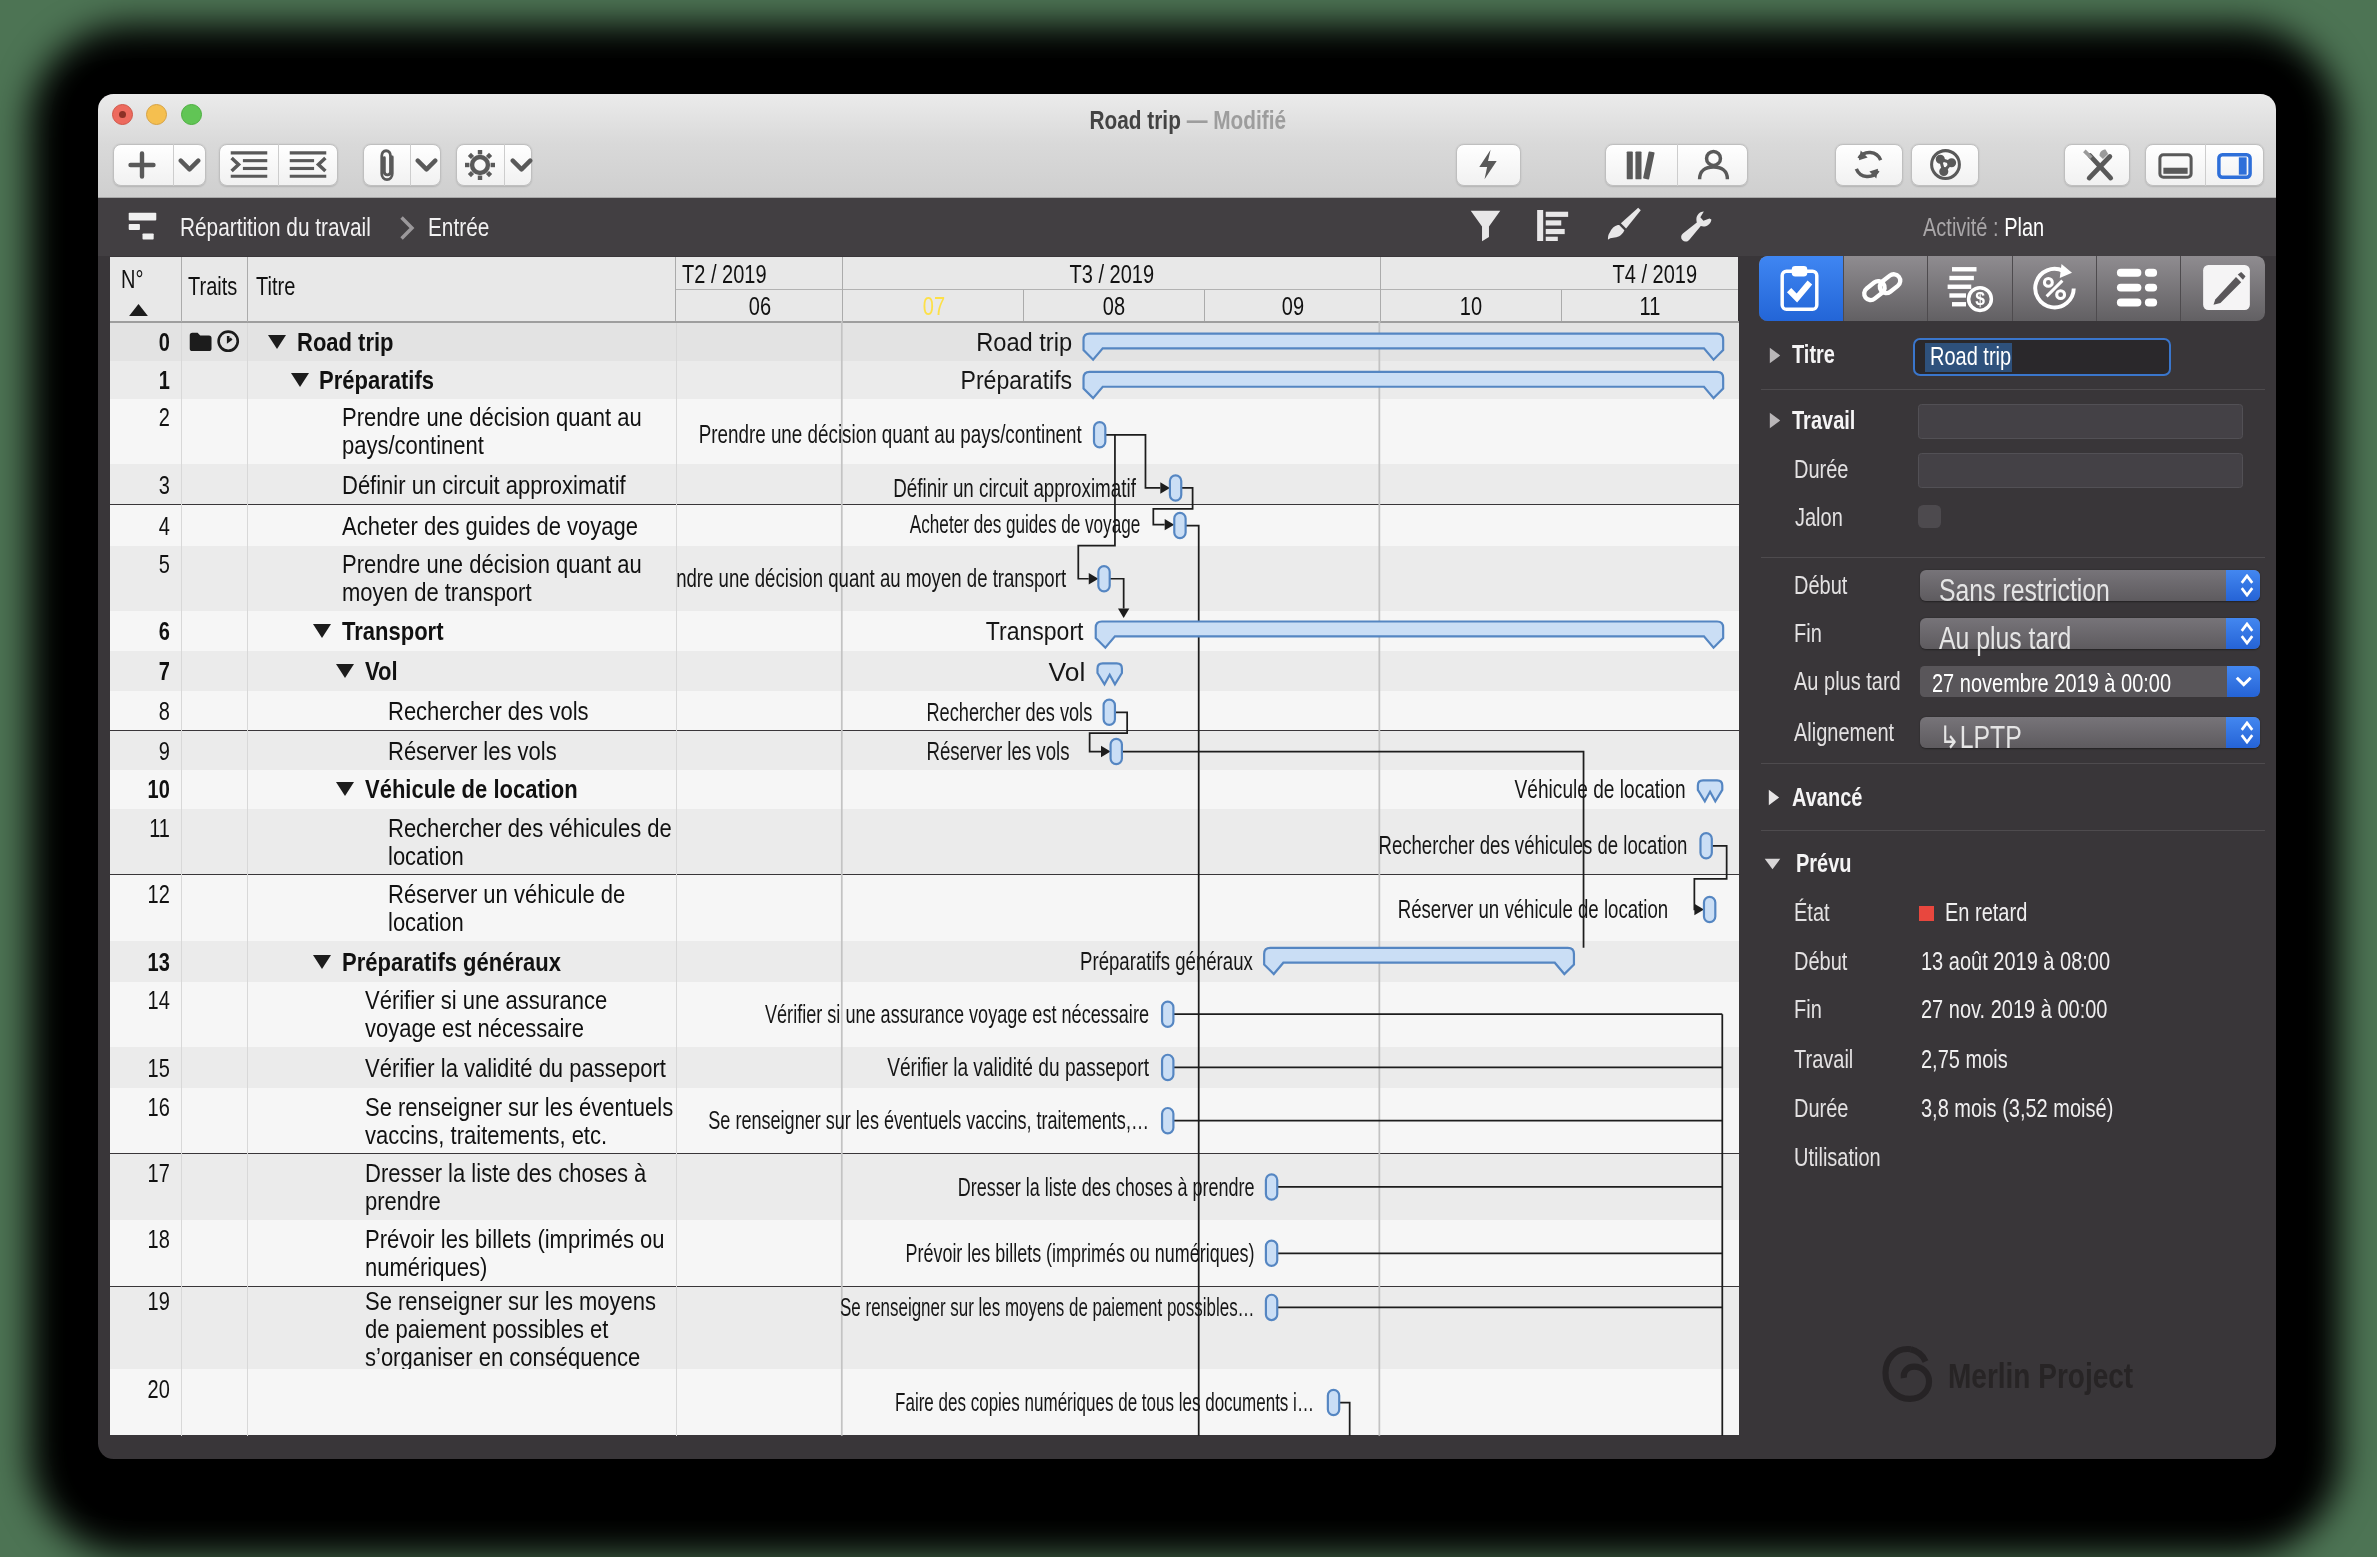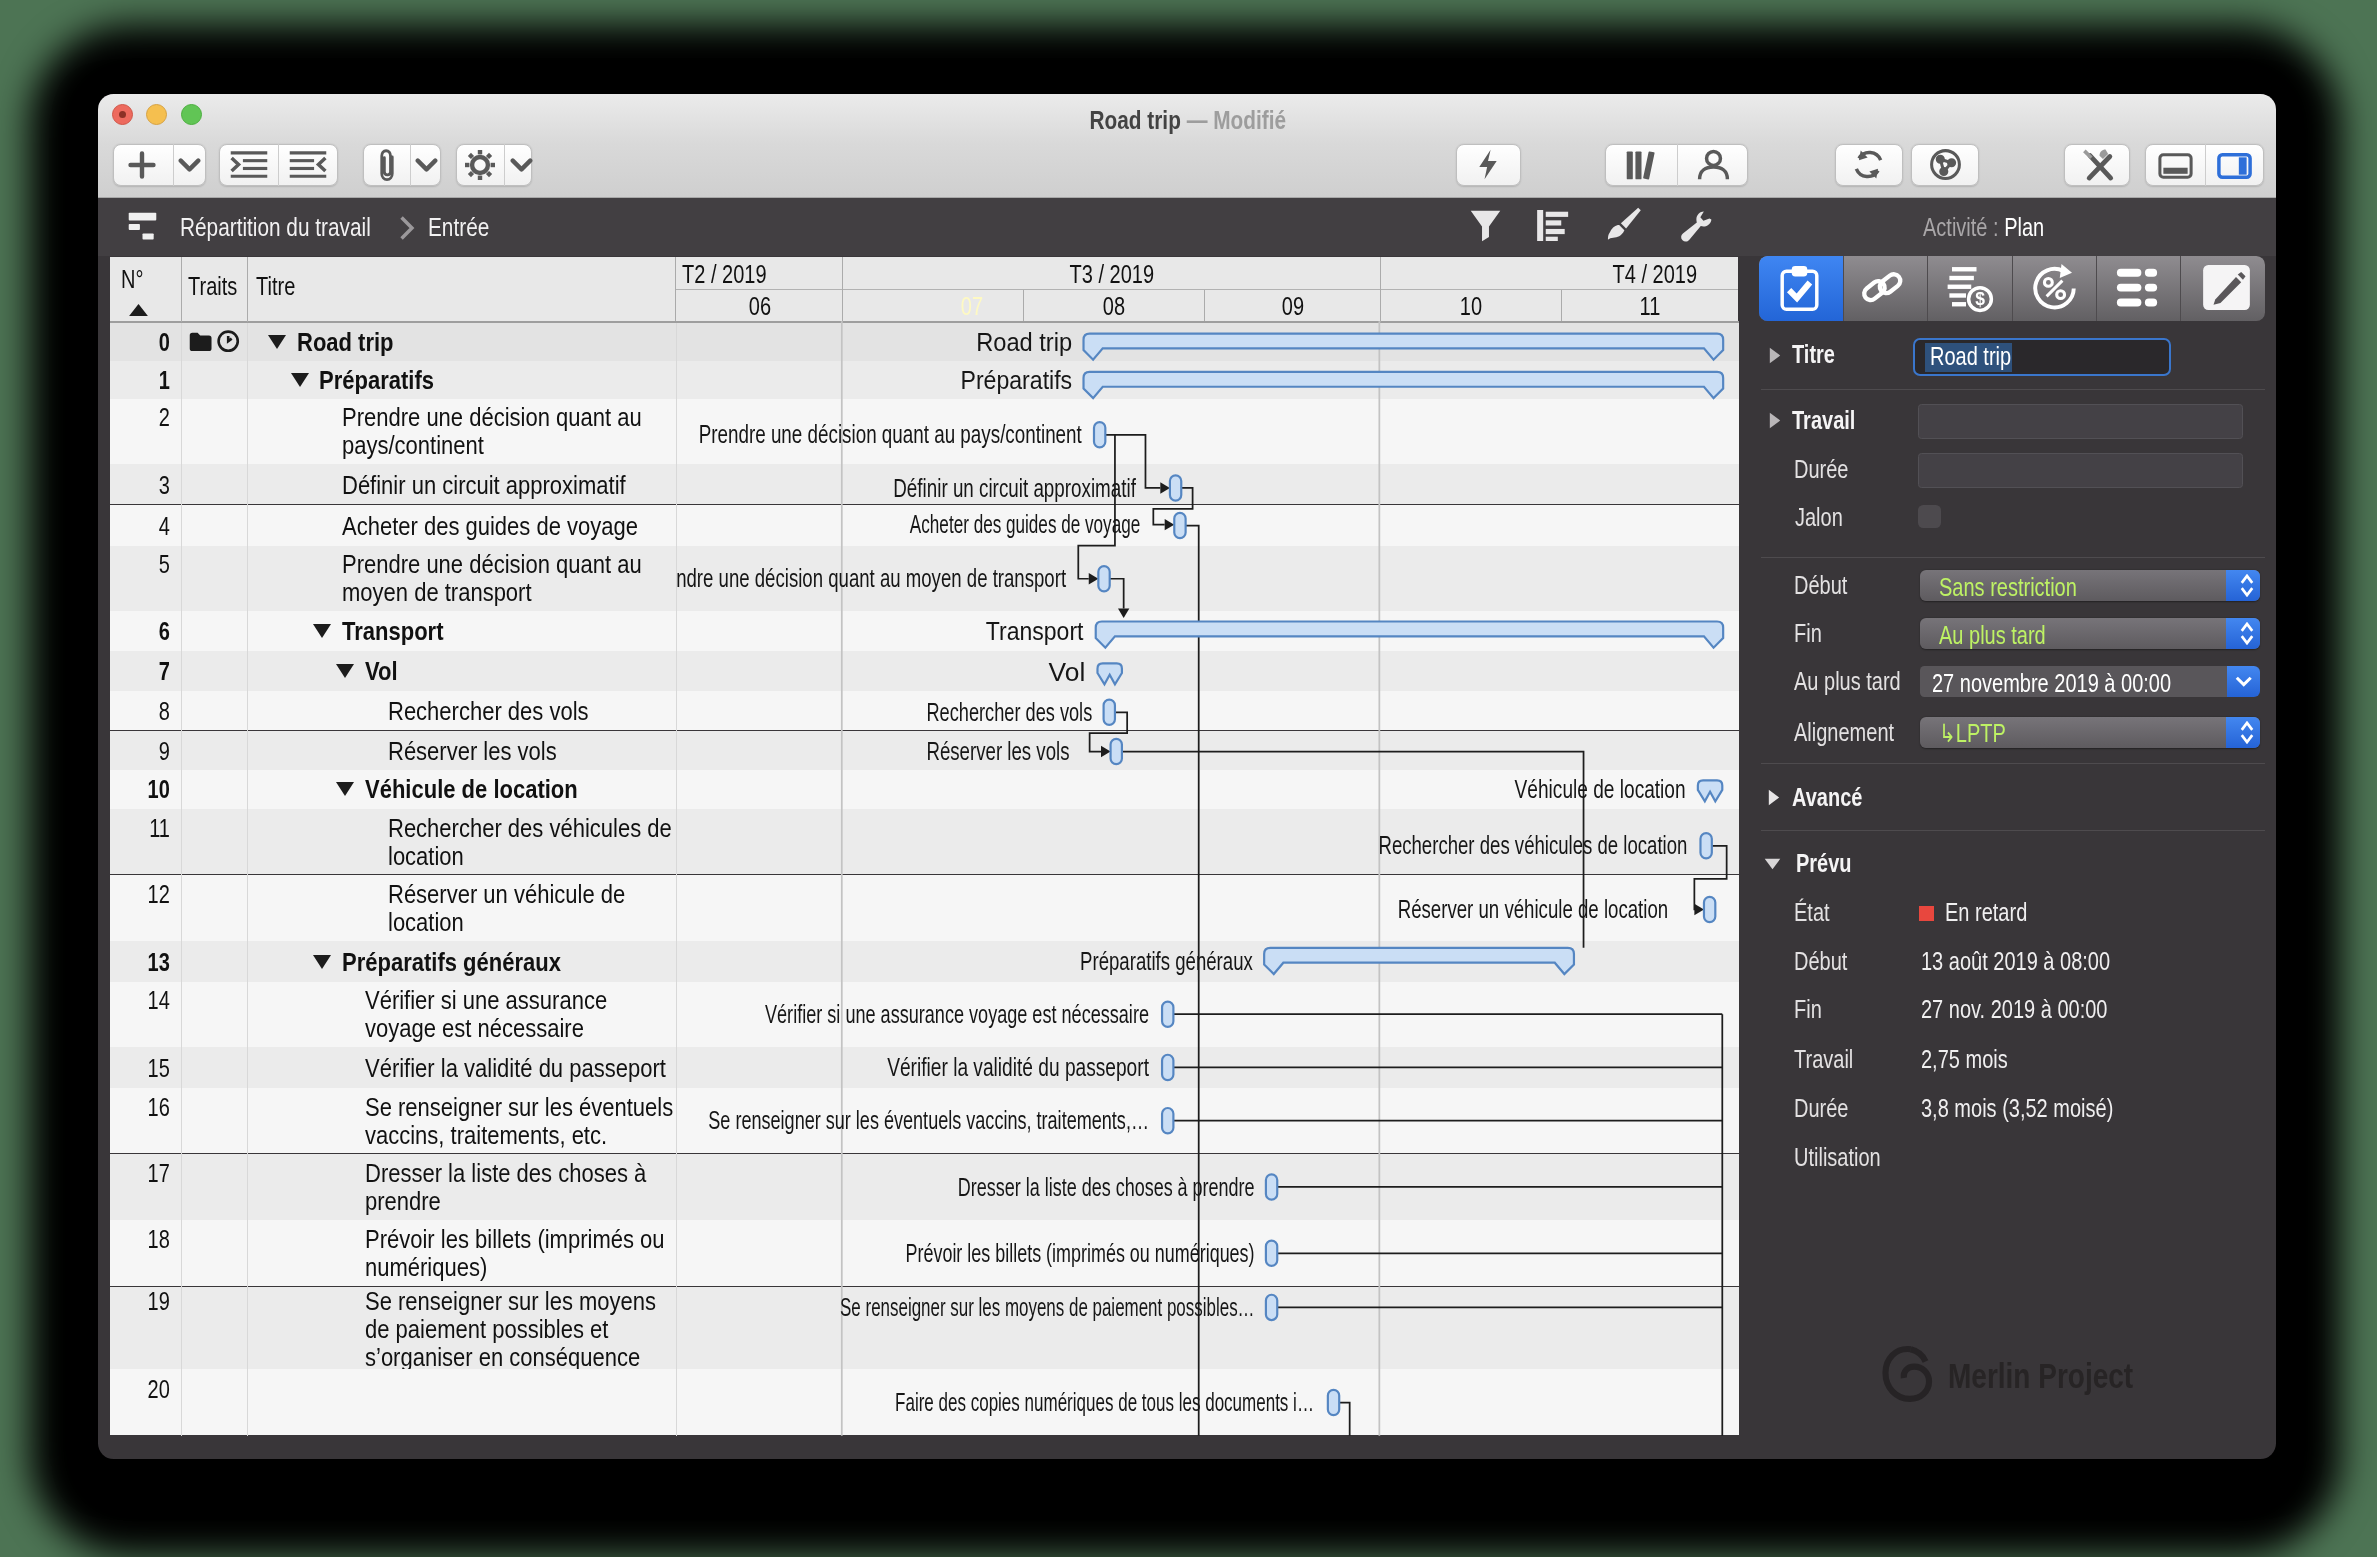--- a/index.html
+++ b/index.html
@@ -31,21 +31,21 @@
 .tri { position:absolute; width:0; height:0; border-left:9.6px solid transparent; border-right:9.6px solid transparent; border-top:14px solid #1c1c1c; }
 .colline { position:absolute; top:295px; width:0.9px; height:1113px; background:#d8d8d8; }
 .insp-lbl { position:absolute; font-size:25px; color:#e3e1e2; }
 .insp-lblb { position:absolute; font-size:25px; font-weight:bold; color:#f5f4f5; }
 .insp-val { position:absolute; font-size:25px; color:#f0eff0; }
 .sep { position:absolute; left:1761px; width:504px; height:0.9px; background:#4e4b4e; }
 .fld { position:absolute; background:#444146; border:0.9px solid #525055; border-radius:3.5px; }
 .drop { position:absolute; left:1920px; width:340px; height:31px; border-radius:6.1px;
   background:linear-gradient(#777479,#5e5b5f); box-shadow:0 0.9px 1.7px rgba(0,0,0,0.4); }
 .dropcap { position:absolute; right:0; top:0; width:34px; height:31px; border-radius:0 6.1px 6.1px 0; background:linear-gradient(#4387f0,#2563d6); }
-.droptext { position:absolute; left:1939px; font-size:25px; color:#bef264; }
+.droptext { position:absolute; left:1939px; font-size:31px; color:#e5e5e5; }
 </style></head><body>
 <div id="stage">
 <div id="shadow"></div>
 <div id="win"></div>
 <div id="titlebar"></div>
 
 <div class="tl" style="left:112px;background:#ed6a5e;border:0.9px solid #d05648;"></div>
 <div class="abs" style="left:119px;top:83px;width:7px;height:7px;border-radius:50%;background:#8c3126;"></div>
 <div class="tl" style="left:146px;background:#f5bf4f;border:0.9px solid #d6a243;"></div>
 <div class="tl" style="left:181px;background:#61c555;border:0.9px solid #4caf3f;"></div>
@@ -208,21 +208,21 @@
 <div class="abs" style="left:676px;top:261px;width:1062px;height:0.9px;background:#b2b2b2;"></div>
 <div class="abs" style="left:842px;top:229px;width:0.9px;height:65px;background:#ababab;"></div>
 <div class="abs" style="left:1380px;top:229px;width:0.9px;height:65px;background:#ababab;"></div>
 <div class="abs" style="left:1023px;top:262px;width:0.9px;height:31px;background:#ababab;"></div>
 <div class="abs" style="left:1204px;top:262px;width:0.9px;height:31px;background:#ababab;"></div>
 <div class="abs" style="left:1561px;top:262px;width:0.9px;height:31px;background:#ababab;"></div>
 <div class="abs" style="left:682px;top:232px;font-size:25px;color:#111;"><span class="t">T2 / 2019</span></div>
 <div class="abs" style="left:1024px;top:232px;width:175px;text-align:center;font-size:25px;color:#111;"><span class="tc">T3 / 2019</span></div>
 <div class="abs" style="left:1567px;top:232px;width:175px;text-align:center;font-size:25px;color:#111;"><span class="tc">T4 / 2019</span></div>
 <div class="abs" style="left:707px;top:264px;width:105px;text-align:center;font-size:25px;color:#111;"><span class="tc">06</span></div>
-<div class="abs" style="left:881px;top:264px;width:105px;text-align:right;font-size:25px;color:#fef9c3;"><span class="tc">07</span></div>
+<div class="abs" style="left:881px;top:264px;width:105px;text-align:center;font-size:25px;color:#fde047;"><span class="tc">07</span></div>
 <div class="abs" style="left:1061px;top:264px;width:105px;text-align:center;font-size:25px;color:#111;"><span class="tc">08</span></div>
 <div class="abs" style="left:1240px;top:264px;width:105px;text-align:center;font-size:25px;color:#111;"><span class="tc">09</span></div>
 <div class="abs" style="left:1418px;top:264px;width:105px;text-align:center;font-size:25px;color:#111;"><span class="tc">10</span></div>
 <div class="abs" style="left:1597px;top:264px;width:105px;text-align:center;font-size:25px;color:#111;"><span class="tc">11</span></div>
 <div class="row" style="top:295px;height:38px;background:#e3e3e3;"></div>
 <div class="num" style="top:300px;line-height:28px;font-weight:bold;"><span class="tr">0</span></div>
 <div class="tri" style="left:268px;top:307px;"></div>
 <div class="ttl" style="left:297px;top:300px;font-weight:bold;"><span class="t88">Road trip</span></div>
 <div class="row" style="top:333px;height:38px;background:#ebebeb;"></div>
 <div class="num" style="top:338px;line-height:28px;font-weight:bold;"><span class="tr">1</span></div>

